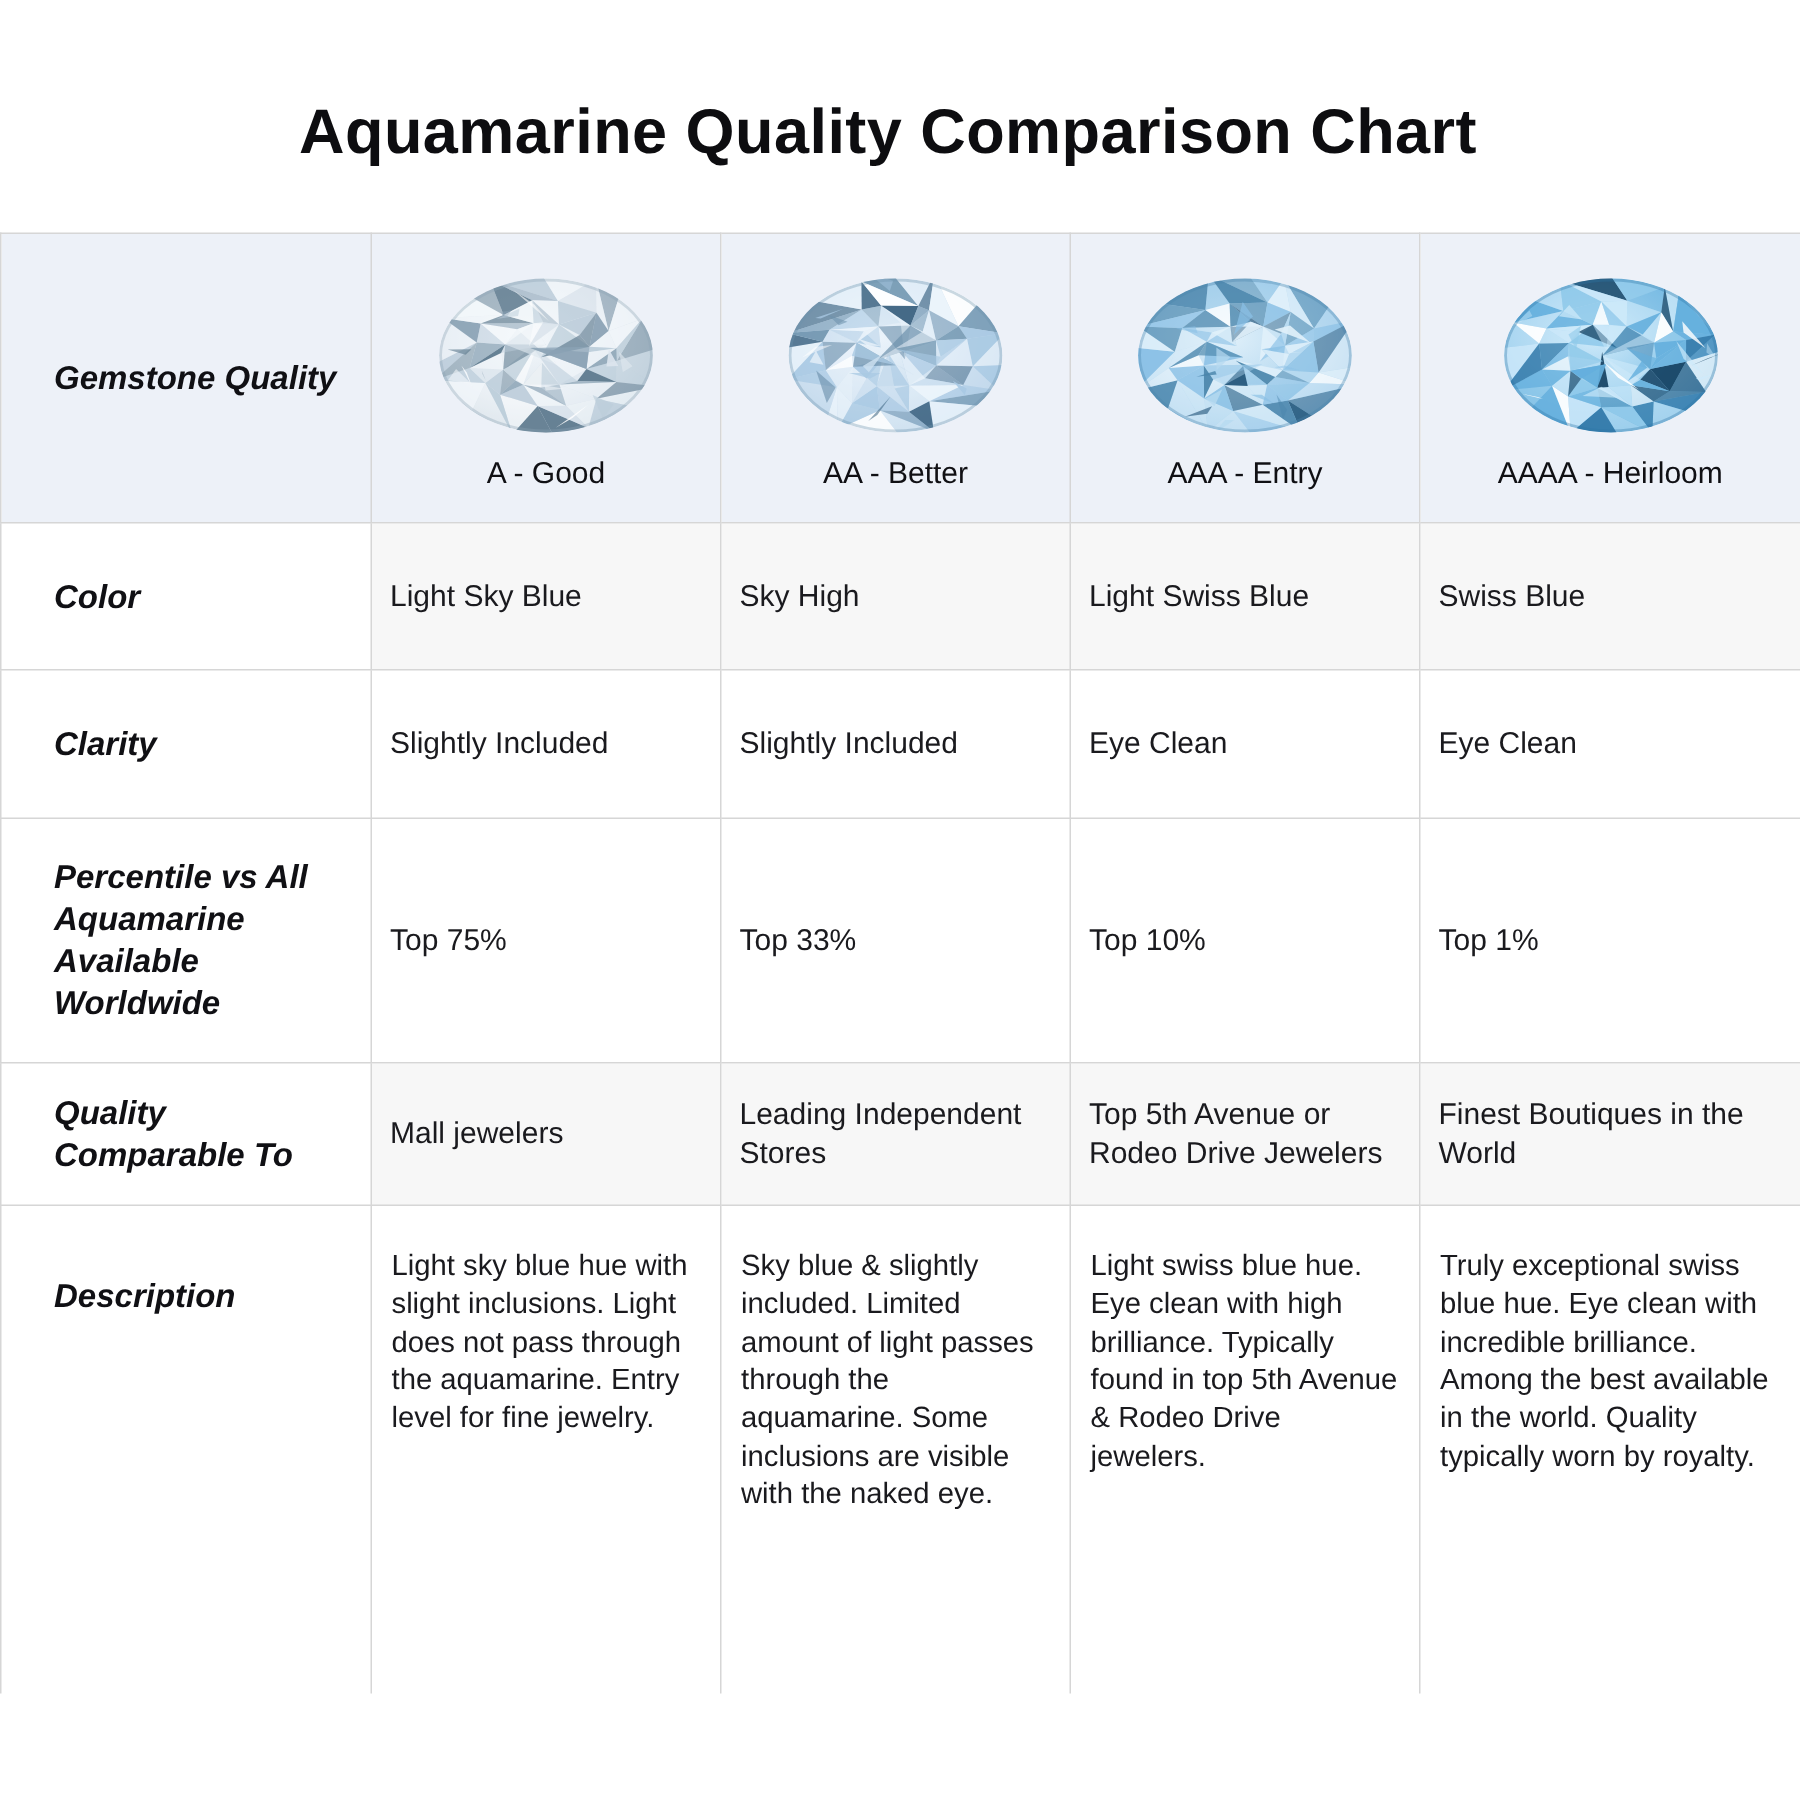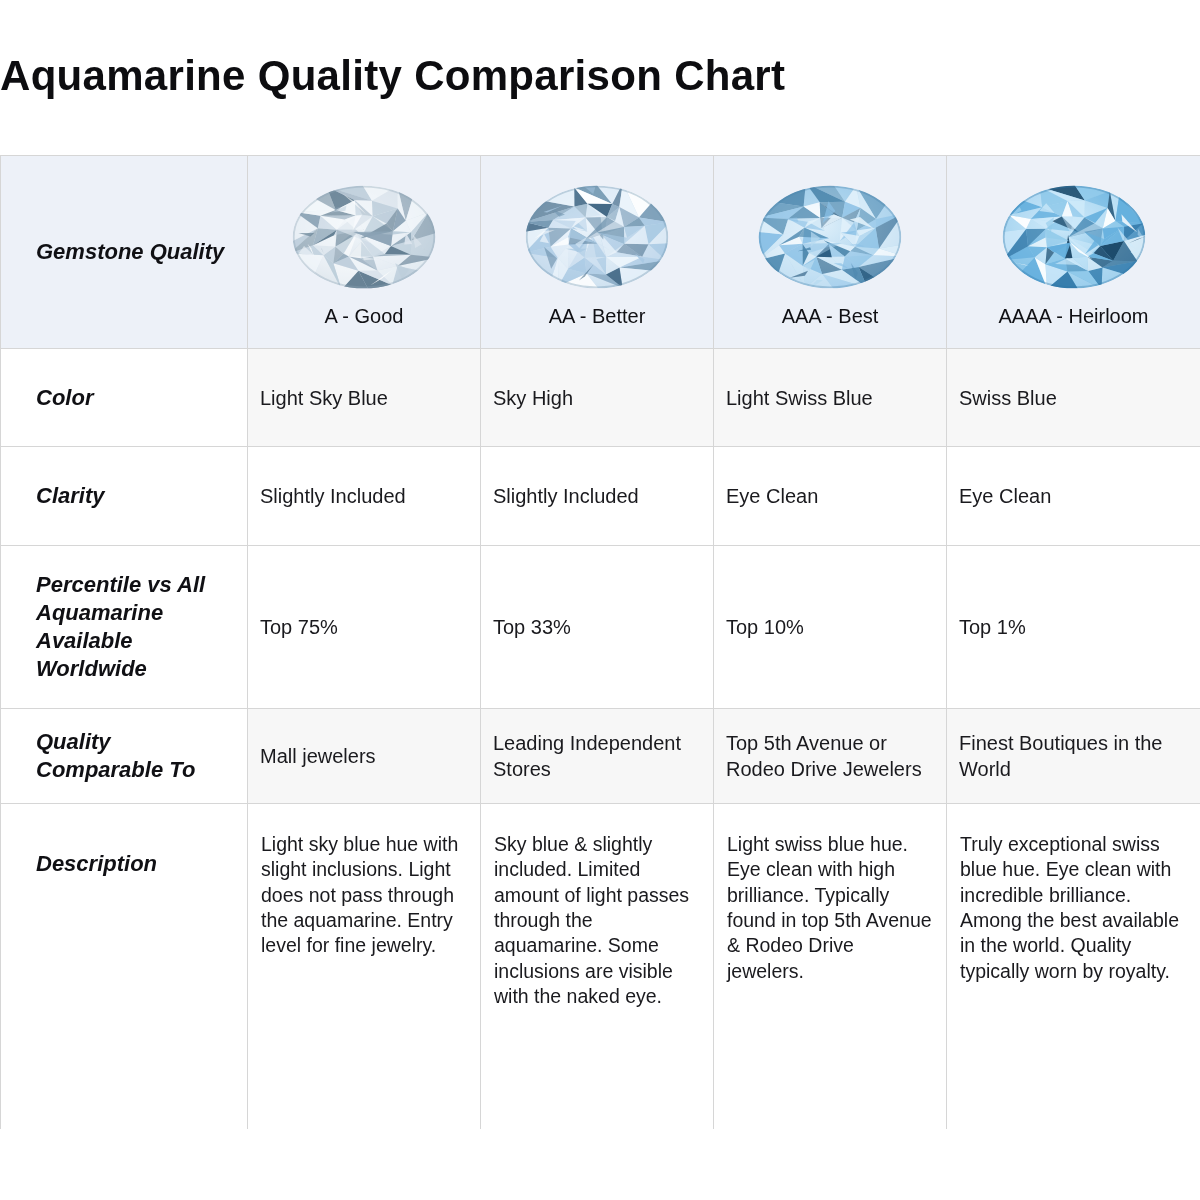--- a/index.html
+++ b/index.html
@@ -11,22 +11,22 @@
   }
   *{box-sizing:border-box;}
   html,body{margin:0;padding:0;}
   body{
     width:1200px;height:1200px;background:var(--bg);
     font-family:"Liberation Sans",sans-serif;color:var(--text);
     overflow:hidden;
   }
   .page{position:relative;width:1200px;height:1200px;overflow:hidden;}
   .title{
-    position:absolute;top:52px;left:0;width:1184px;margin:0;
-    font-size:42px;font-weight:700;letter-spacing:.3px;color:#0d0d10;
+    position:absolute;top:64px;left:0;width:1184px;margin:0;
+    text-align:center;font-size:42px;font-weight:700;letter-spacing:.3px;color:#0d0d10;
   }
   table.cmp{
     position:absolute;top:155px;left:0;width:1200px;
     border-collapse:collapse;table-layout:fixed;
   }
   table.cmp td{
     border:1px solid var(--border);
     vertical-align:middle;
     overflow:hidden;
   }
@@ -404,21 +404,21 @@
                   <polygon points="112.0,54.6 119.8,54.8 112.2,54.9" fill="#e0f0fa" fill-opacity="0.82"></polygon>
                   <polygon points="53.5,97.9 56.9,92.6 37.8,100.0" fill="#24567a" fill-opacity="0.62"></polygon>
                   <polygon points="85.6,29.7 72.3,42.4 78.4,19.4" fill="#8ac0e5" fill-opacity="0.74"></polygon>
                   <polygon points="58.6,92.7 52.2,87.3 64.1,80.6" fill="#b6d9f0" fill-opacity="0.80"></polygon>
                   <polygon points="45.1,36.4 46.8,41.3 31.3,38.1" fill="#8ac0e5" fill-opacity="0.54"></polygon>
                   <polygon points="107.5,64.0 100.6,65.3 118.2,67.3" fill="#8ac0e5" fill-opacity="0.47"></polygon>
                   <polygon points="111.6,36.0 100.8,38.7 125.9,48.0" fill="#e0f0fa" fill-opacity="0.92"></polygon>
                   <ellipse cx="80" cy="57" rx="74" ry="53" fill="none" stroke="#4a85ab" stroke-opacity="0.35" stroke-width="2"></ellipse>
                 </g>
               </svg>
-          <div class="gem-caption">AAA - Best</div>
+          <div class="gem-caption">AAA - Entry</div>
         </div>
       </td>
       <td>
         <div class="gem-box">
           <svg width="152" height="112" viewBox="0 0 160 114">
                 <defs>
                   <radialGradient id="gg3" cx="42%" cy="38%" r="75%">
                     <stop offset="0%" stop-color="#cfeafa"></stop>
                     <stop offset="55%" stop-color="#90c9ea"></stop>
                     <stop offset="100%" stop-color="#64afdd"></stop>

